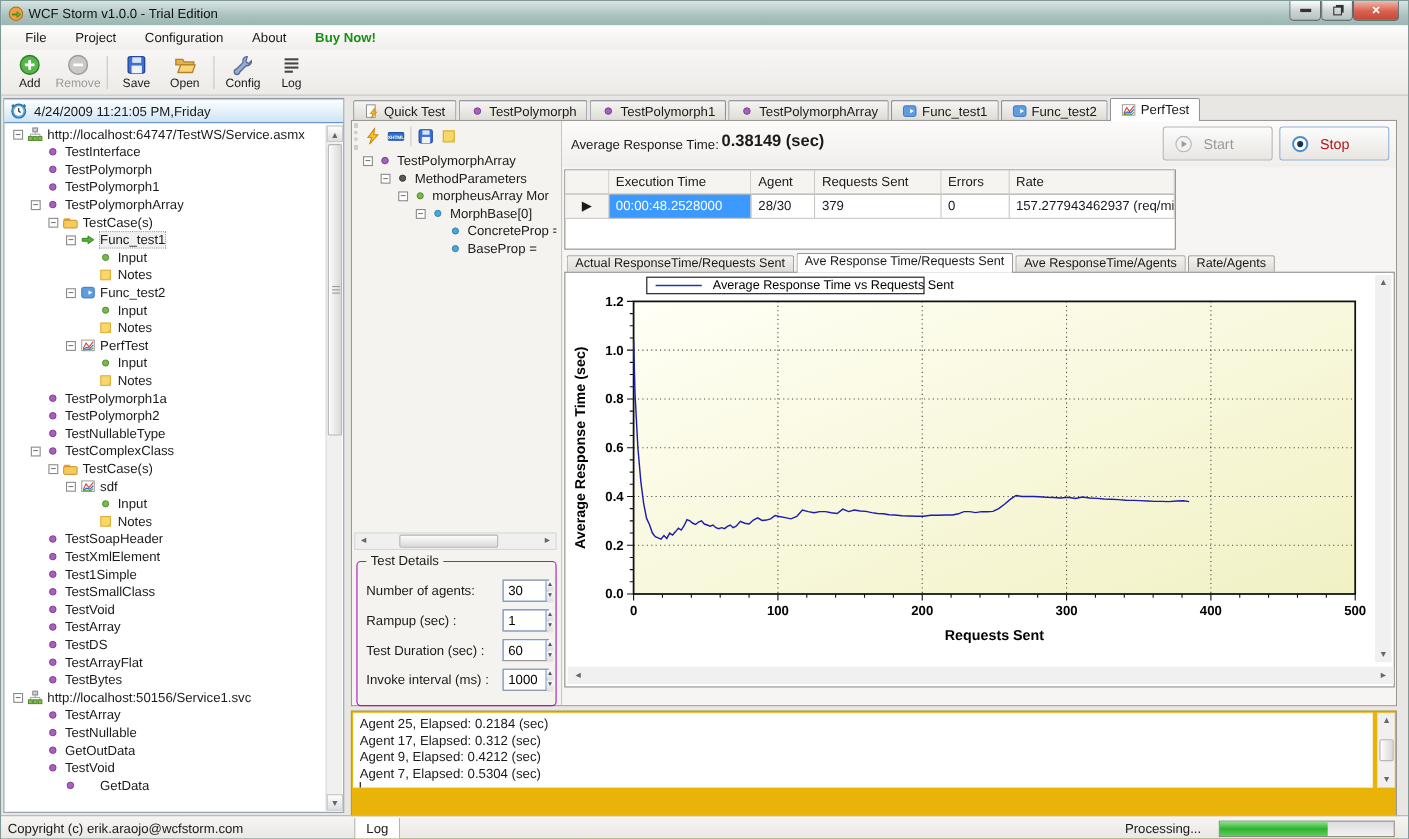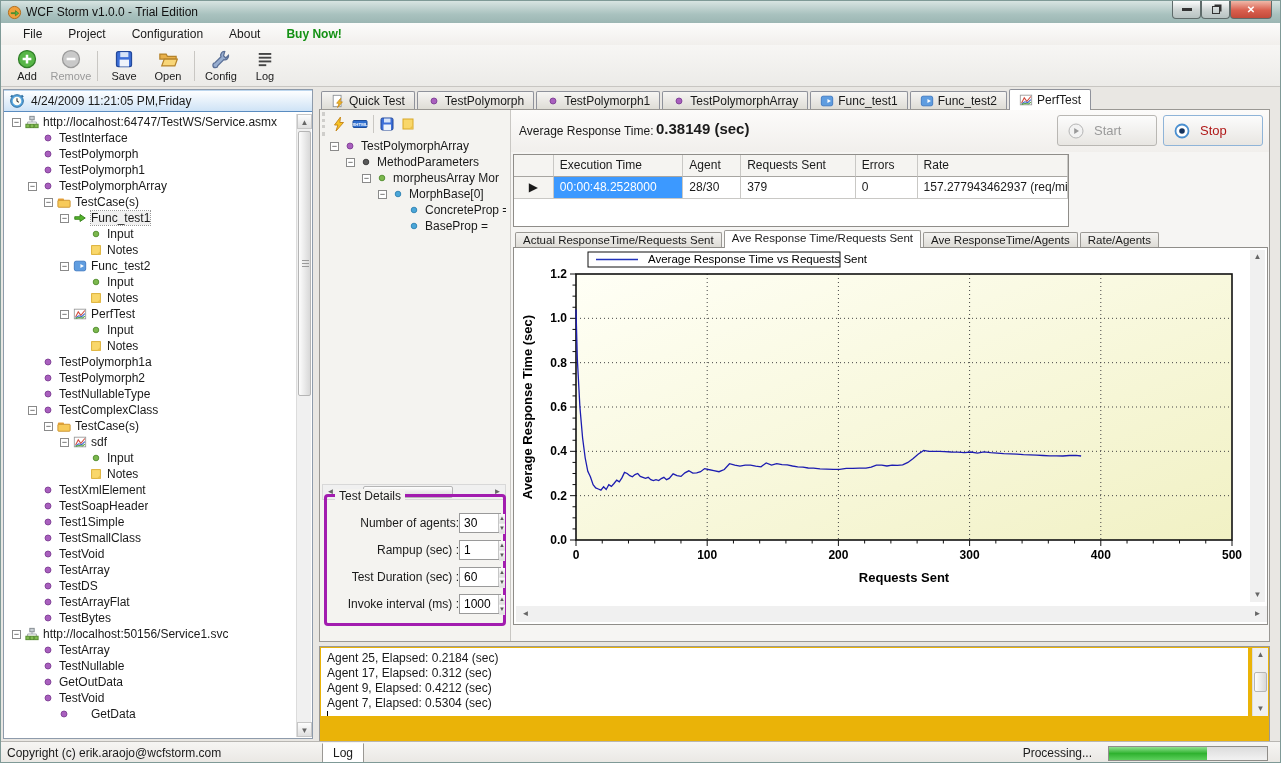--- a/index.html
+++ b/index.html
@@ -60,23 +60,23 @@
 
   .mtoolbar{position:absolute;left:2px;top:2px;width:186px;height:24px;display:flex;align-items:center;gap:5px;padding-left:6px;border-left:3px dotted #cfcecb}
   .mtsep{width:1px;height:18px;background:#c9c7c3}
   .mtree{position:absolute;left:4px;top:28px;width:182px;height:344px;overflow:hidden}
   .hscroll{position:absolute;height:16px;background:#f0f0f0;border:1px solid #d8d8d8}
   .hscroll .arr{position:absolute;top:0;width:15px;height:14px;color:#666;font-size:8px;text-align:center;line-height:14px}
   .hscroll .arr.lt{left:0}.hscroll .arr.rt{right:0}
   .hscroll .thumb{position:absolute;top:1px;height:12px;background:linear-gradient(#fdfdfd,#d8d8d8);border:1px solid #b5b5b5;border-radius:2px}
   .mid-hscroll{left:2px;top:374px;width:184px}
 
-  .groupbox{position:absolute;left:4px;top:384px;width:182px;height:132px;border:3px solid #a21caf;border-radius:4px}
+  .groupbox{position:absolute;left:4px;top:400px;width:182px;height:132px;border:1px solid #a21caf;border-radius:4px}
   .groupbox .gtitle{position:absolute;left:8px;top:-8px;background:#f4f3f0;padding:0 4px}
-  .field{position:absolute;left:8px;display:flex;align-items:center;width:166px;justify-content:flex-end}
+  .field{position:absolute;left:8px;display:flex;align-items:center;width:166px;justify-content:space-between}
   .spin{display:flex;border:1px solid #9a9a9a;background:#3b82f6;height:20px;width:42px}
   .spin input{width:38px;border:none;outline:none;font:12px "Liberation Sans",sans-serif;padding-left:4px}
   .spin .btns{display:flex;flex-direction:column;width:17px;border-left:1px solid #c6c6c6}
   .spin .btns span{flex:1;font-size:6px;line-height:9px;text-align:center;color:#555;background:linear-gradient(#fbfbfb,#dedede);border-bottom:1px solid #e6e6e6}
 
   
   .rightcol{position:absolute;left:190px;top:0;width:759px;height:531px;background:#f6f5f3;border-left:1px solid #c9c7c3}
   .avg-strip{position:absolute;left:0;top:0;width:100%;height:42px;background:linear-gradient(#fcfbfa,#f1efec)}
   .avg-label{position:absolute;left:8px;top:14px;font-size:12px}
   .avg-value{position:absolute;left:145px;top:10px;font-size:15px;font-weight:bold}
@@ -448,30 +448,30 @@
           </span>
           <span class="lbl">Notes</span>
         </div>
         <div class="trow" style="padding-left: 22px;">
           <span class="spc"></span>
           <span class="tico">
             <svg width="14" height="14" viewBox="0 0 16 16">
               <circle cx="8" cy="8" r="3.4" fill="#a95fbe" stroke="#7c3b92"></circle>
             </svg>
           </span>
+          <span class="lbl">TestSoapHeader</span>
+        </div>
+        <div class="trow" style="padding-left: 22px;">
+          <span class="spc"></span>
+          <span class="tico">
+            <svg width="14" height="14" viewBox="0 0 16 16">
+              <circle cx="8" cy="8" r="3.4" fill="#a95fbe" stroke="#7c3b92"></circle>
+            </svg>
+          </span>
           <span class="lbl">TestXmlElement</span>
-        </div>
-        <div class="trow" style="padding-left: 22px;">
-          <span class="spc"></span>
-          <span class="tico">
-            <svg width="14" height="14" viewBox="0 0 16 16">
-              <circle cx="8" cy="8" r="3.4" fill="#a95fbe" stroke="#7c3b92"></circle>
-            </svg>
-          </span>
-          <span class="lbl">TestSoapHeader</span>
         </div>
         <div class="trow" style="padding-left: 22px;">
           <span class="spc"></span>
           <span class="tico">
             <svg width="14" height="14" viewBox="0 0 16 16">
               <circle cx="8" cy="8" r="3.4" fill="#a95fbe" stroke="#7c3b92"></circle>
             </svg>
           </span>
           <span class="lbl">Test1Simple</span>
         </div>

